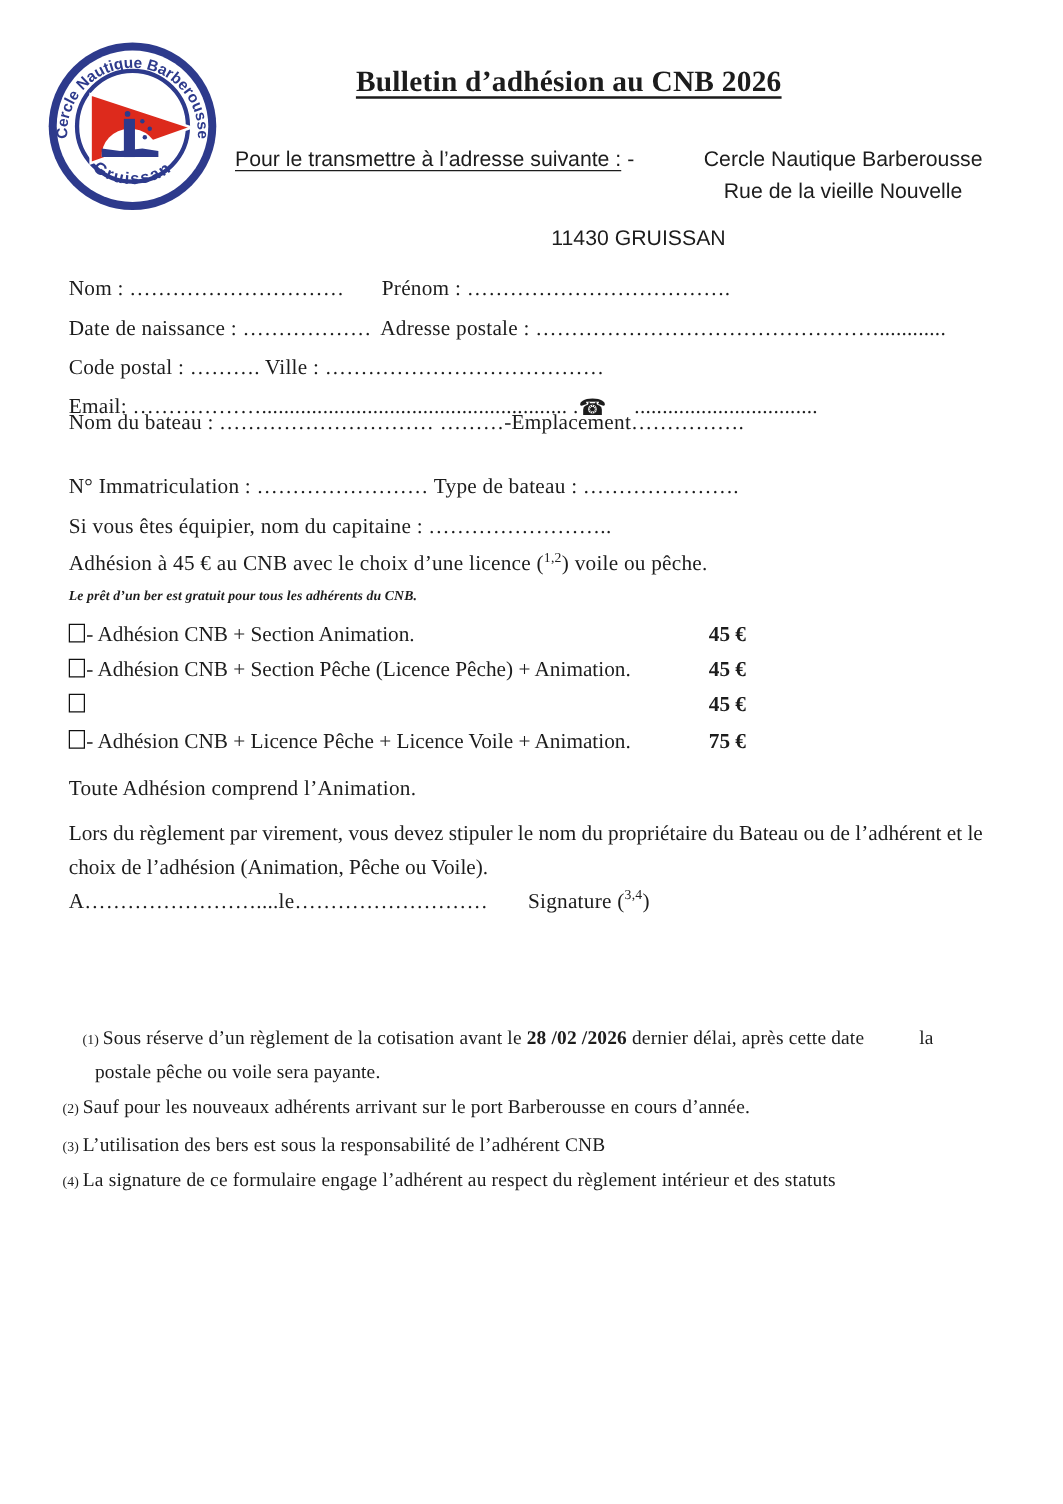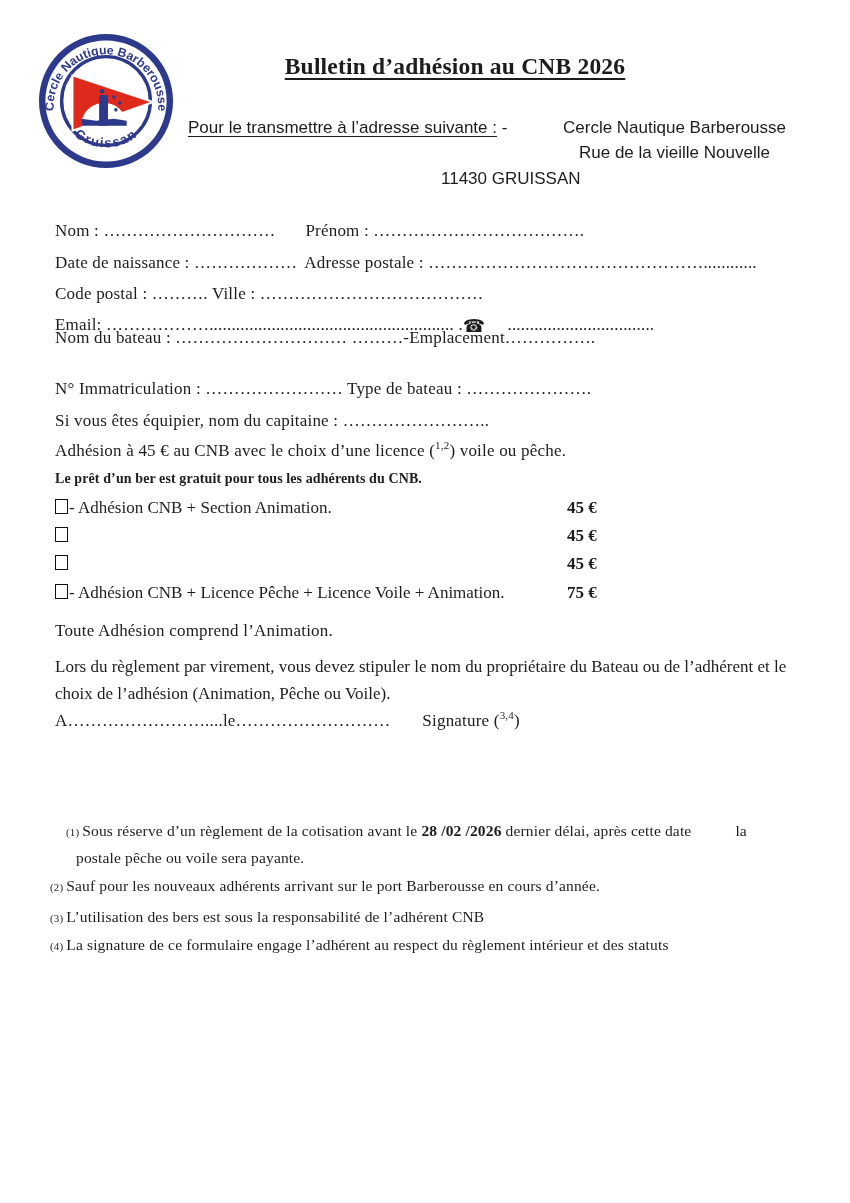--- a/index.html
+++ b/index.html
@@ -16,21 +16,21 @@
   .doc-title{
     font-family:"Liberation Serif", serif;
     font-size:23.5px;font-weight:bold;
     text-decoration:underline;
     text-underline-offset:4px;
     text-decoration-thickness:2px;
     letter-spacing:0.2px;
   }
   .transmit-underline{text-decoration:underline;text-underline-offset:3px;}
   .fieldline{font-size:17px;letter-spacing:0.2px;}
-  .ber-note{font-size:14px;font-weight:bold;letter-spacing:0.1px;}
+  .ber-note{font-size:11px;font-weight:bold;letter-spacing:0.1px;font-style:italic;}
   .cbx{
     display:inline-block;width:11px;height:13px;
     border:1.8px solid #111;margin-right:1px;vertical-align:-1px;
     background:#fff;
   }
   .option-row{position:absolute;left:55px;width:740px;font-size:17px;white-space:nowrap;}
   .price{position:absolute;left:512px;font-weight:bold;}
   .phone-glyph{font-family:"DejaVu Sans", sans-serif;font-size:18px;vertical-align:-2px;}
   sup{font-size:11px;line-height:0;}
   .para{
@@ -73,21 +73,21 @@
     </g>
   </svg>
 
   <div class="abs doc-title" style="left:185px;top:53px;width:540px;text-align:center;">Bulletin d’adhésion au CNB 2026</div>
 
   <div class="abs sans" style="left:188px;top:118px;">
     <span class="transmit-underline">Pour le transmettre  à l’adresse suivante :</span><span> -</span>
   </div>
   <div class="abs sans" style="left:563px;top:118px;">Cercle Nautique Barberousse</div>
   <div class="abs sans" style="left:579px;top:143px;">Rue de la vieille Nouvelle</div>
-  <div class="abs sans" style="left:441px;top:169px;">11430 GRUISSAN</div>
+  <div class="abs sans" style="left:441px;top:181px;">11430 GRUISSAN</div>
 
   <div class="abs fieldline" style="left:55px;top:221px;">
     <span>Nom : …………………………</span><span style="margin-left:30px;">Prénom : ……………………………….</span>
   </div>
 
   <div class="abs fieldline" style="left:55px;top:253px;">
     <span>Date de naissance  : ………………</span><span style="margin-left:7px;">Adresse postale  : …………………………………………............</span>
   </div>
 
   <div class="abs fieldline" style="left:55px;top:284px;">
@@ -108,21 +108,21 @@
     <span>Adhésion à 45 € au CNB avec le choix d’une licence  (</span><sup>1,2</sup><span>) voile ou pêche.</span>
   </div>
 
   <div class="abs ber-note" style="left:55px;top:471px;">Le prêt d’un ber est gratuit pour tous les adhérents du CNB.</div>
 
   <div class="option-row" style="top:498px;">
     <span class="cbx"></span><span>- Adhésion CNB + Section Animation.</span>
     <span class="price">45 €</span>
   </div>
   <div class="option-row" style="top:526px;">
-    <span class="cbx"></span>
+    <span class="cbx"></span><span>- Adhésion CNB + Section Pêche (Licence Pêche) + Animation.</span>
     <span class="price">45 €</span>
   </div>
   <div class="option-row" style="top:554px;">
     <span class="cbx"></span>
     <span class="price">45 €</span>
   </div>
   <div class="option-row" style="top:583px;">
     <span class="cbx"></span><span>- Adhésion CNB + Licence Pêche + Licence Voile  + Animation.</span>
     <span class="price">75 €</span>
   </div>

